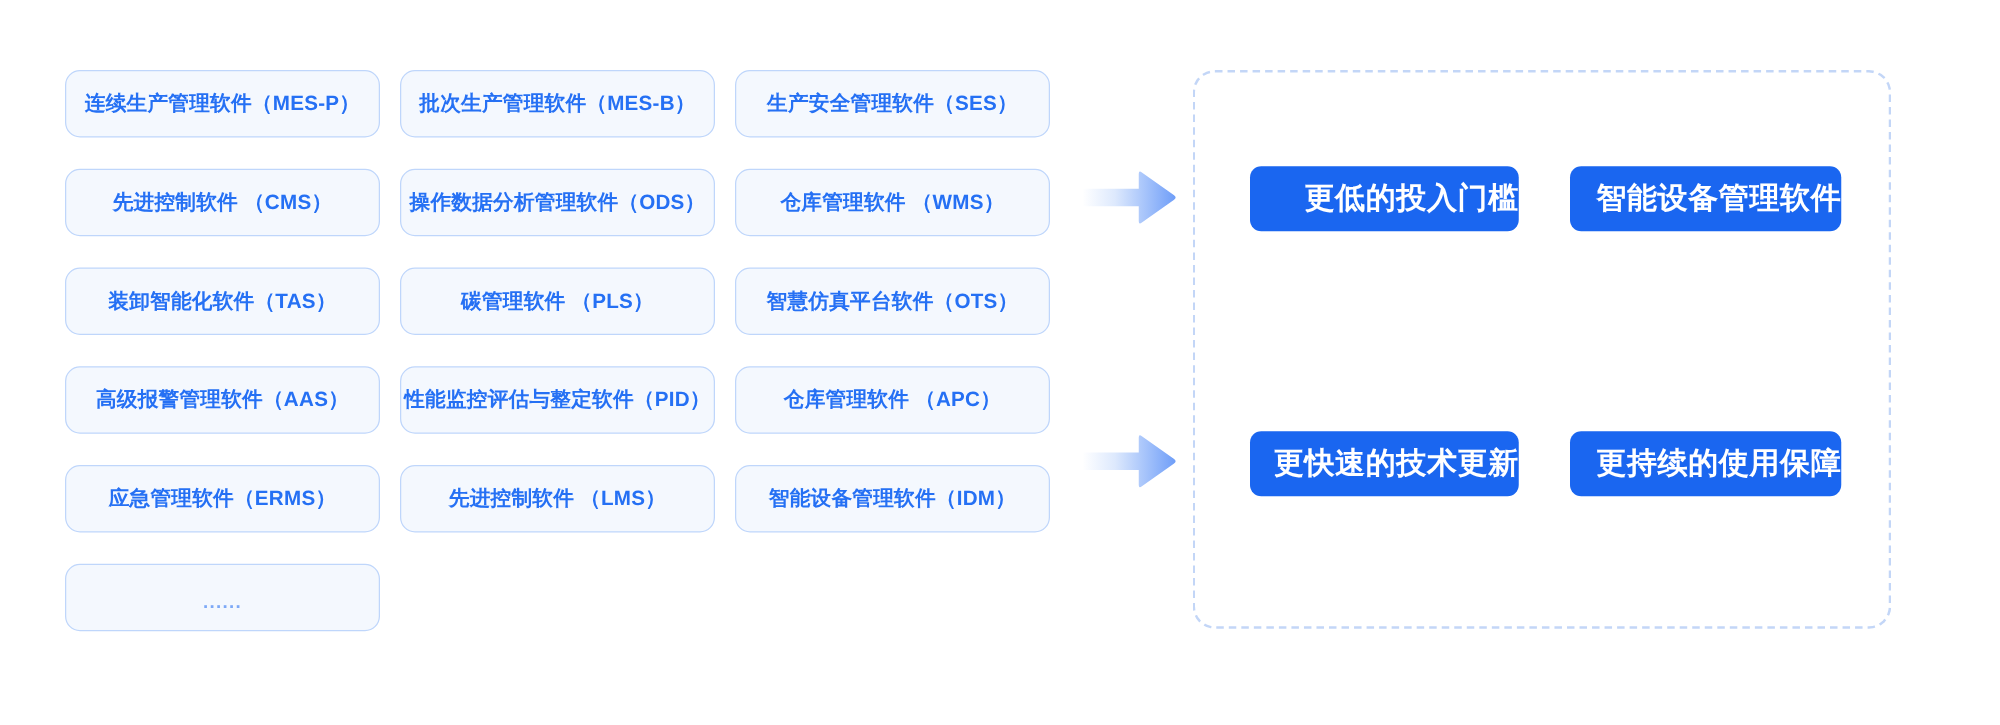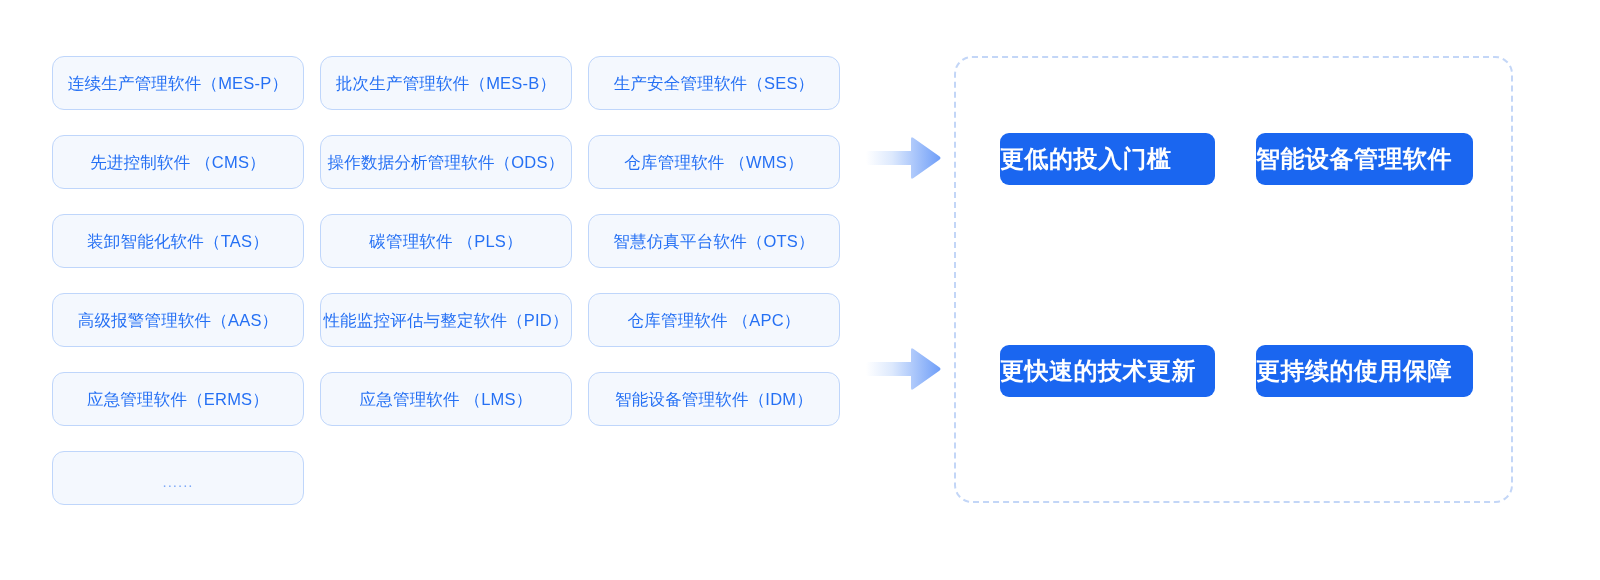--- a/index.html
+++ b/index.html
@@ -41,21 +41,21 @@
     border-radius: 12px;
     display: flex;
     align-items: center;
     justify-content: center;
     padding: 0 6px;
   }
 
   .soft-card .label {
     color: #2570f4;
     font-size: 16.5px;
-    font-weight: 400;
+    font-weight: 700;
     letter-spacing: 0.2px;
     line-height: 1;
     white-space: nowrap;
   }
 
   .soft-card.ellipsis .label {
     color: #7da9f7;
     font-size: 15px;
     letter-spacing: 1px;
     position: relative;
@@ -99,21 +99,21 @@
     row-gap: 160px;
   }
 
   .benefit-chip {
     height: 52px;
     box-sizing: border-box;
     background: #1a66f0;
     border-radius: 9px;
     display: flex;
     align-items: center;
-    justify-content: flex-start;
+    justify-content: flex-end;
   }
 
   .benefit-chip .label {
     color: #ffffff;
     font-size: 24px;
     font-weight: 700;
     letter-spacing: 0.5px;
     line-height: 1;
     white-space: nowrap;
   }
@@ -157,21 +157,21 @@
       <div class="soft-card">
         <span class="label">性能监控评估与整定软件（PID）</span>
       </div>
       <div class="soft-card">
         <span class="label">仓库管理软件 （APC）</span>
       </div>
       <div class="soft-card">
         <span class="label">应急管理软件（ERMS）</span>
       </div>
       <div class="soft-card">
-        <span class="label">应急管理软件 （LMS）</span>
+        <span class="label">先进控制软件 （LMS）</span>
       </div>
       <div class="soft-card">
         <span class="label">智能设备管理软件（IDM）</span>
       </div>
       <div class="soft-card ellipsis">
         <span class="label">......</span>
       </div>
       <div class="soft-card empty"></div>
     </div>
 

